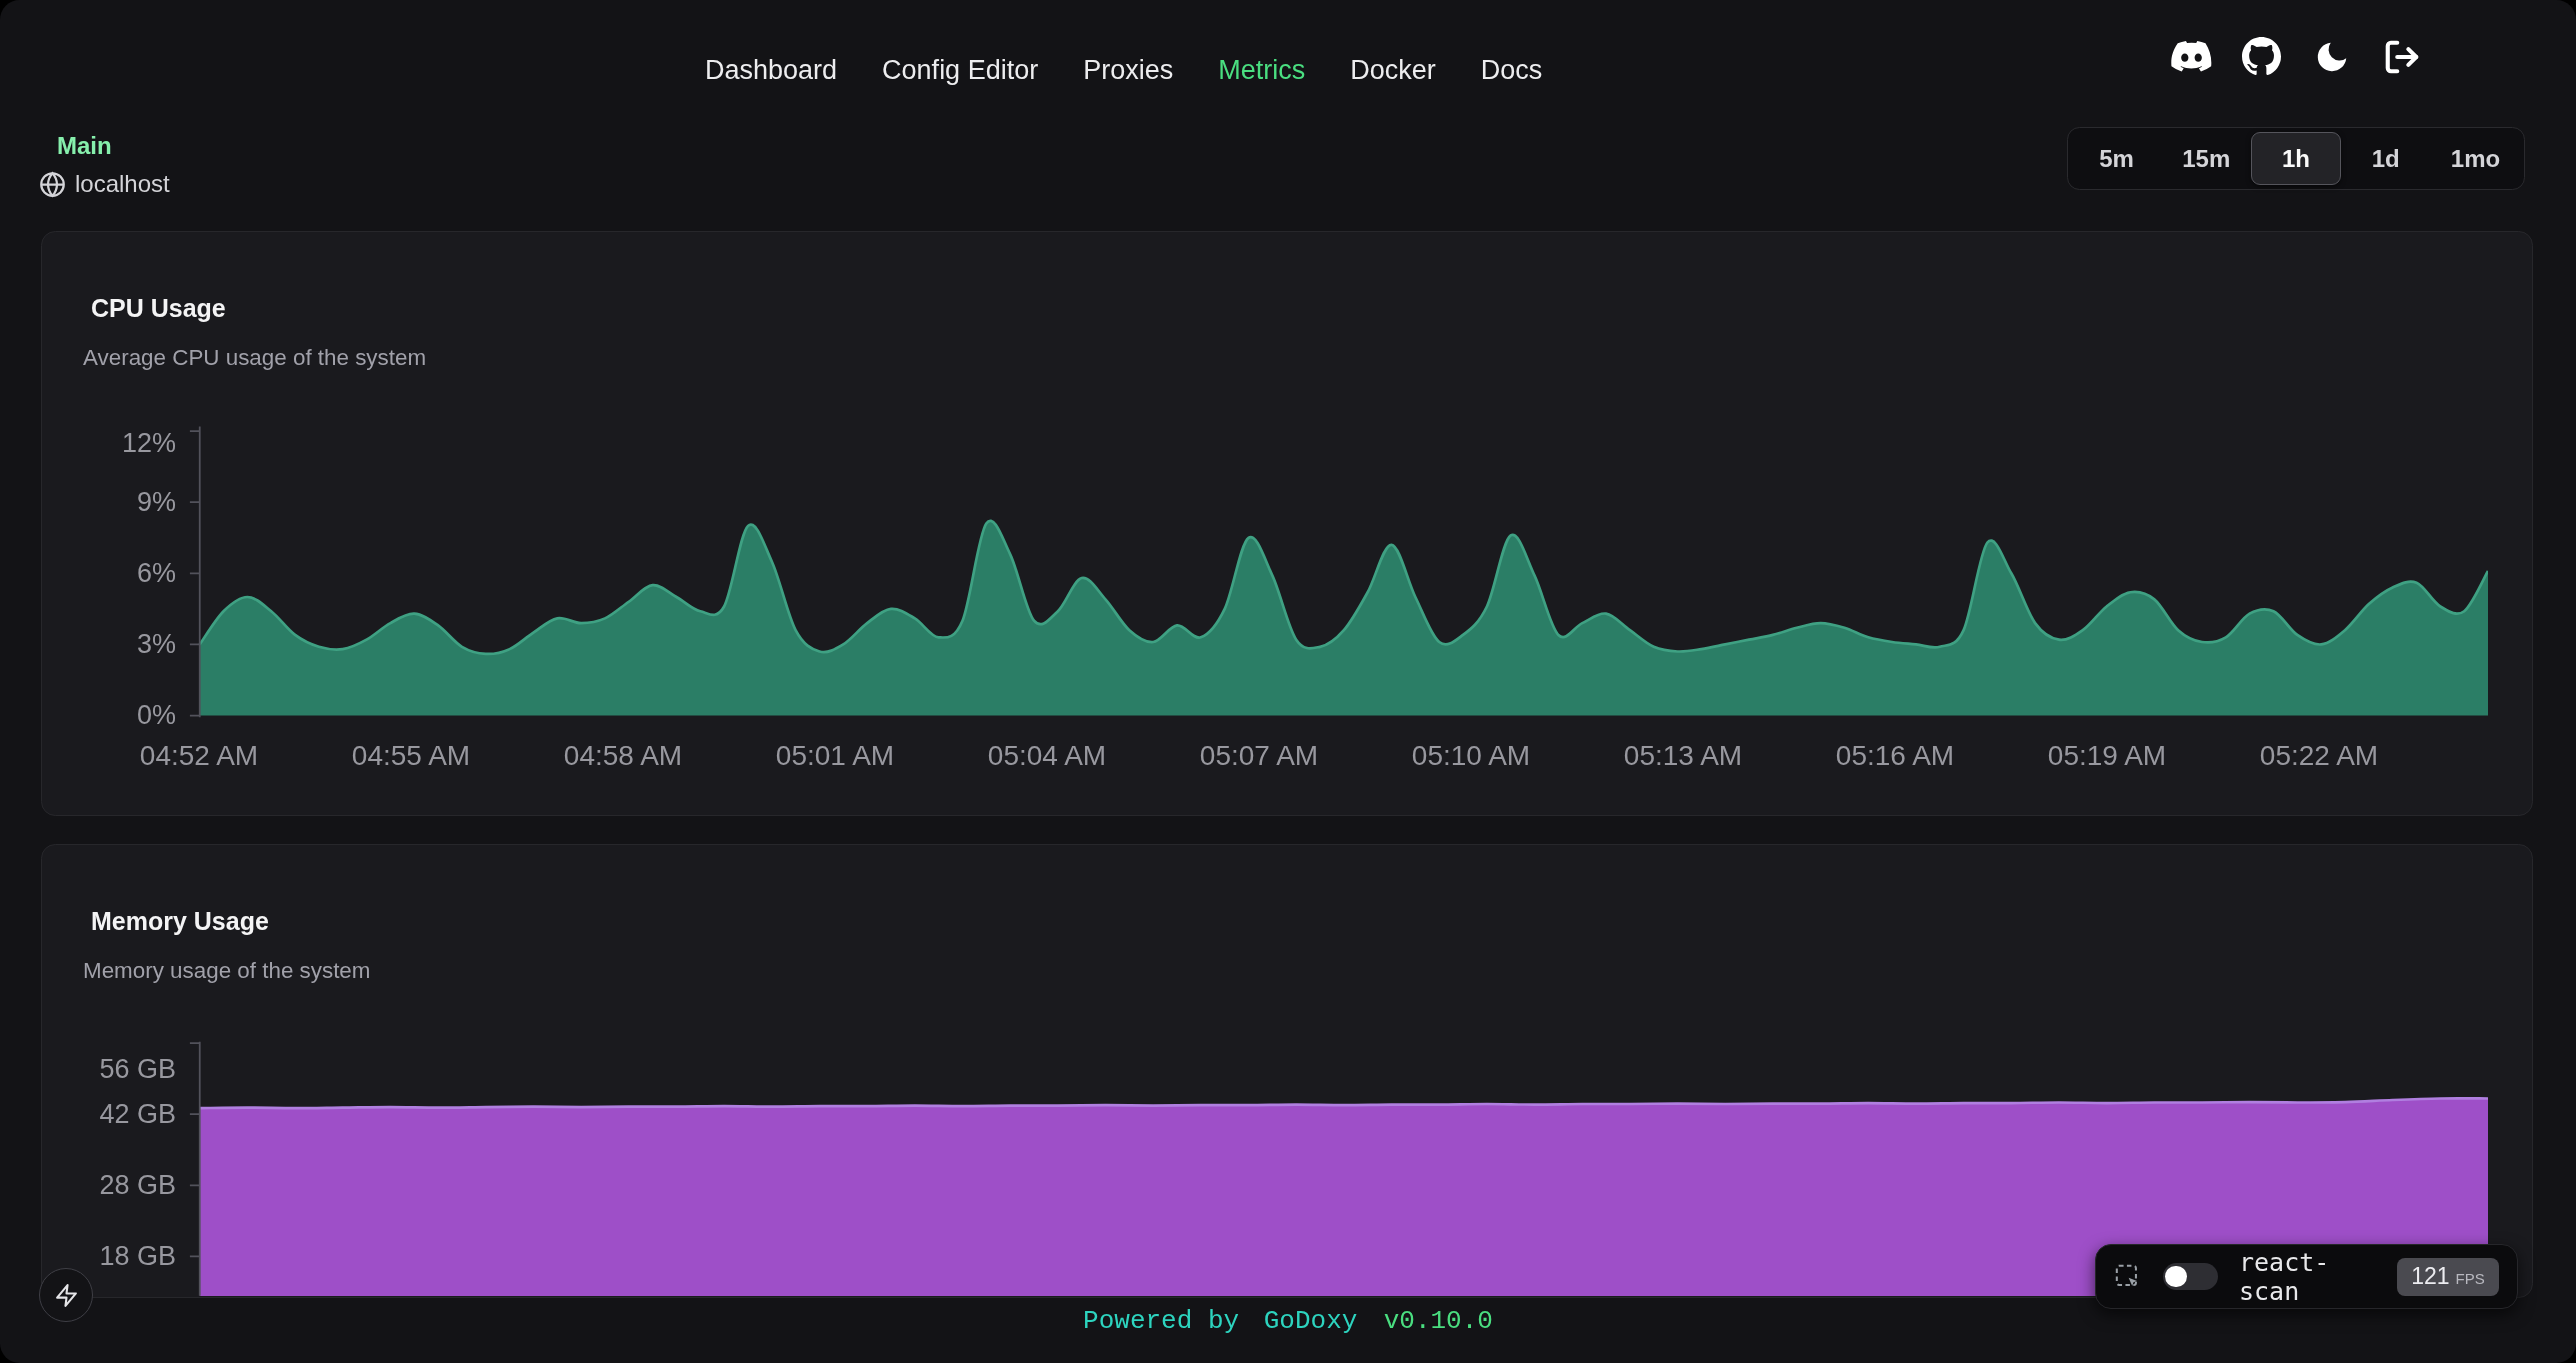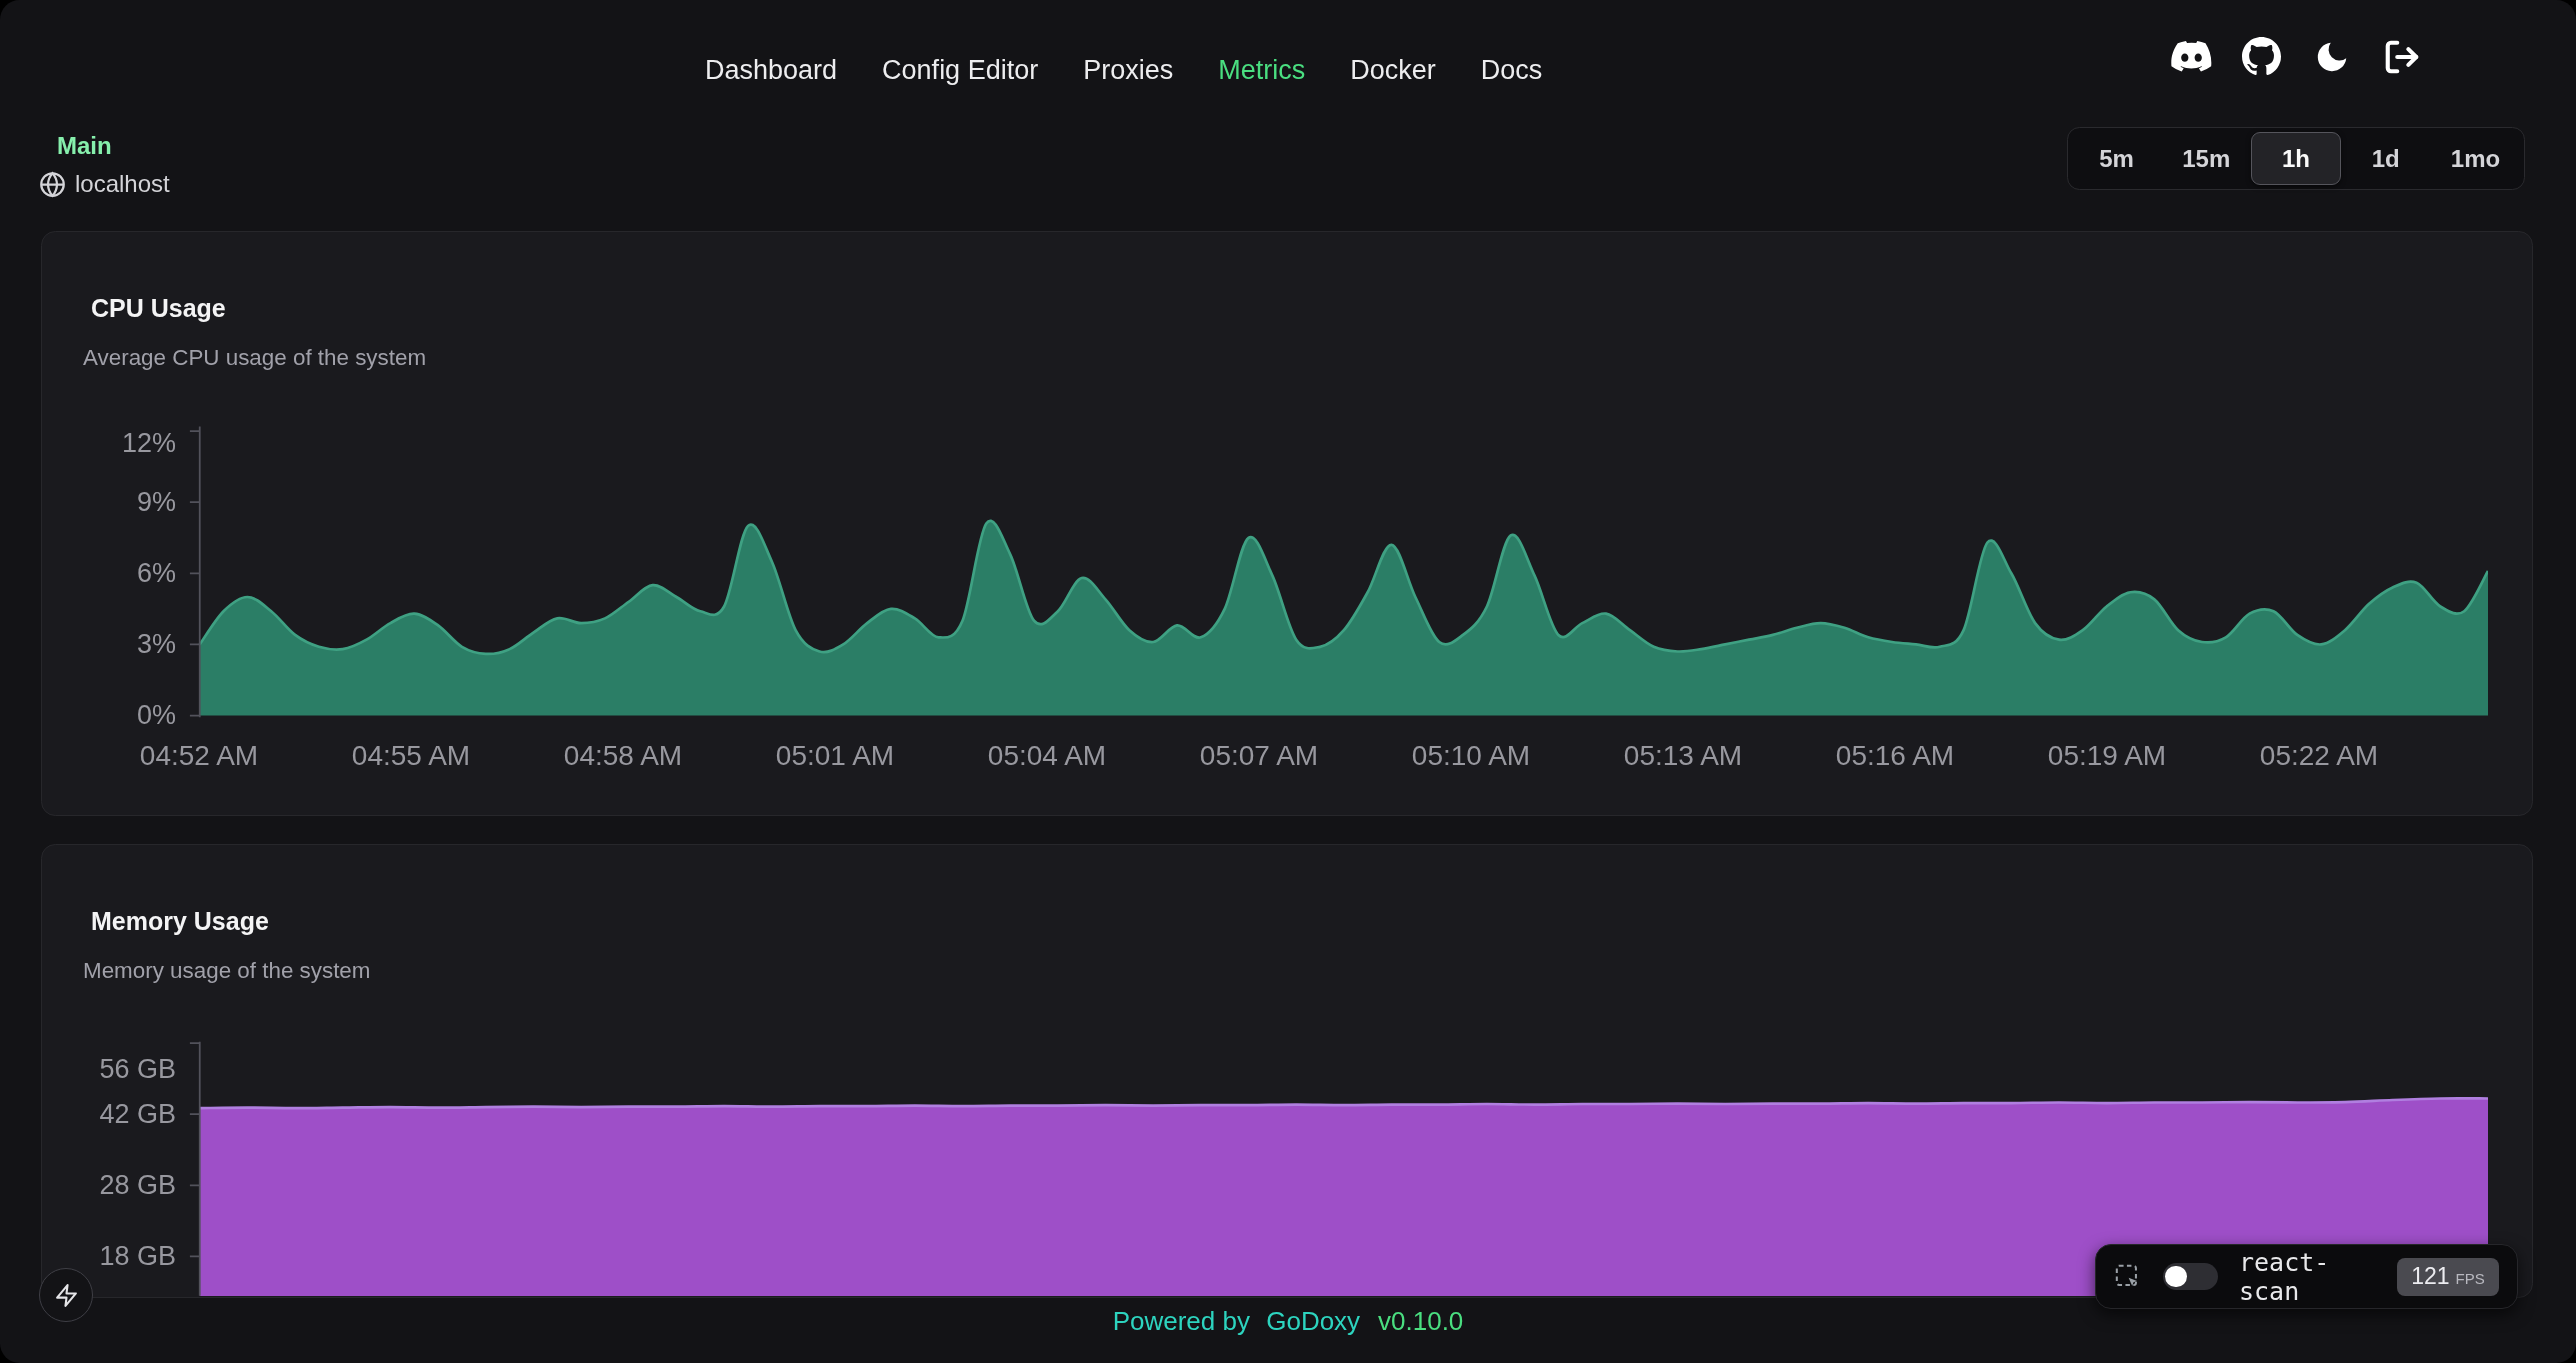--- a/index.html
+++ b/index.html
@@ -29,21 +29,21 @@
   .card h2{position:absolute;left:41px;top:54px;margin:8px;font-size:25px;font-weight:600;color:#f4f4f5;}
   .card .subtitle{position:absolute;left:41px;top:113px;margin:0;font-size:22.4px;font-weight:400;color:#a1a1aa;}
   .chart{position:absolute;left:0;width:100%;}
   .chart-cpu{top:189px;height:385px;}
   .chart-mem{top:191px;height:263px;}
   .chart svg.plot{position:absolute;left:147px;top:1.8px;}
   .ytick{position:absolute;left:0;width:134px;text-align:right;transform:translateY(-50%);font-size:27px;color:#98989f;}
   .xtick{position:absolute;transform:translate(-50%,-50%);font-size:28px;color:#98989f;white-space:nowrap;}
 
   
-  .footer{position:absolute;left:0;top:1306px;width:100%;text-align:center;font-size:26px;}
+  .footer{position:absolute;left:0;top:1306px;width:100%;text-align:center;font-size:26px;font-family:Liberation Mono, monospace;}
   .footer .powered{color:#2dd4bf;}
   .footer .brand{color:#2dd4bf;text-decoration:none;cursor:pointer;margin-left:9px;}
   .footer .version{color:#4ade80;margin-left:10.7px;}
 
   
   .fab{position:absolute;left:39px;top:1268px;width:54px;height:54px;border-radius:50%;border:1.8px solid #3f3f46;background:#131316;display:flex;align-items:center;justify-content:center;cursor:pointer;}
   .react-scan{position:absolute;left:2095px;top:1244px;width:423px;height:65px;box-sizing:border-box;background:#0b0b0d;border:0.9px solid #26262a;border-radius:16px;display:flex;align-items:center;gap:21.5px;padding:0 18px;box-shadow:0 5.4px 16px rgba(0,0,0,.6);}
   .rs-toggle{position:relative;width:55px;height:27px;border-radius:13.4px;background:#2e2e33;border:none;cursor:pointer;flex:none;}
   .rs-knob{position:absolute;left:2.7px;top:2.7px;width:21.5px;height:21.5px;border-radius:50%;background:#fff;}
   .rs-label{font-family:"DejaVu Sans Mono","Liberation Mono",monospace;font-size:25px;color:#e8e8ea;}

